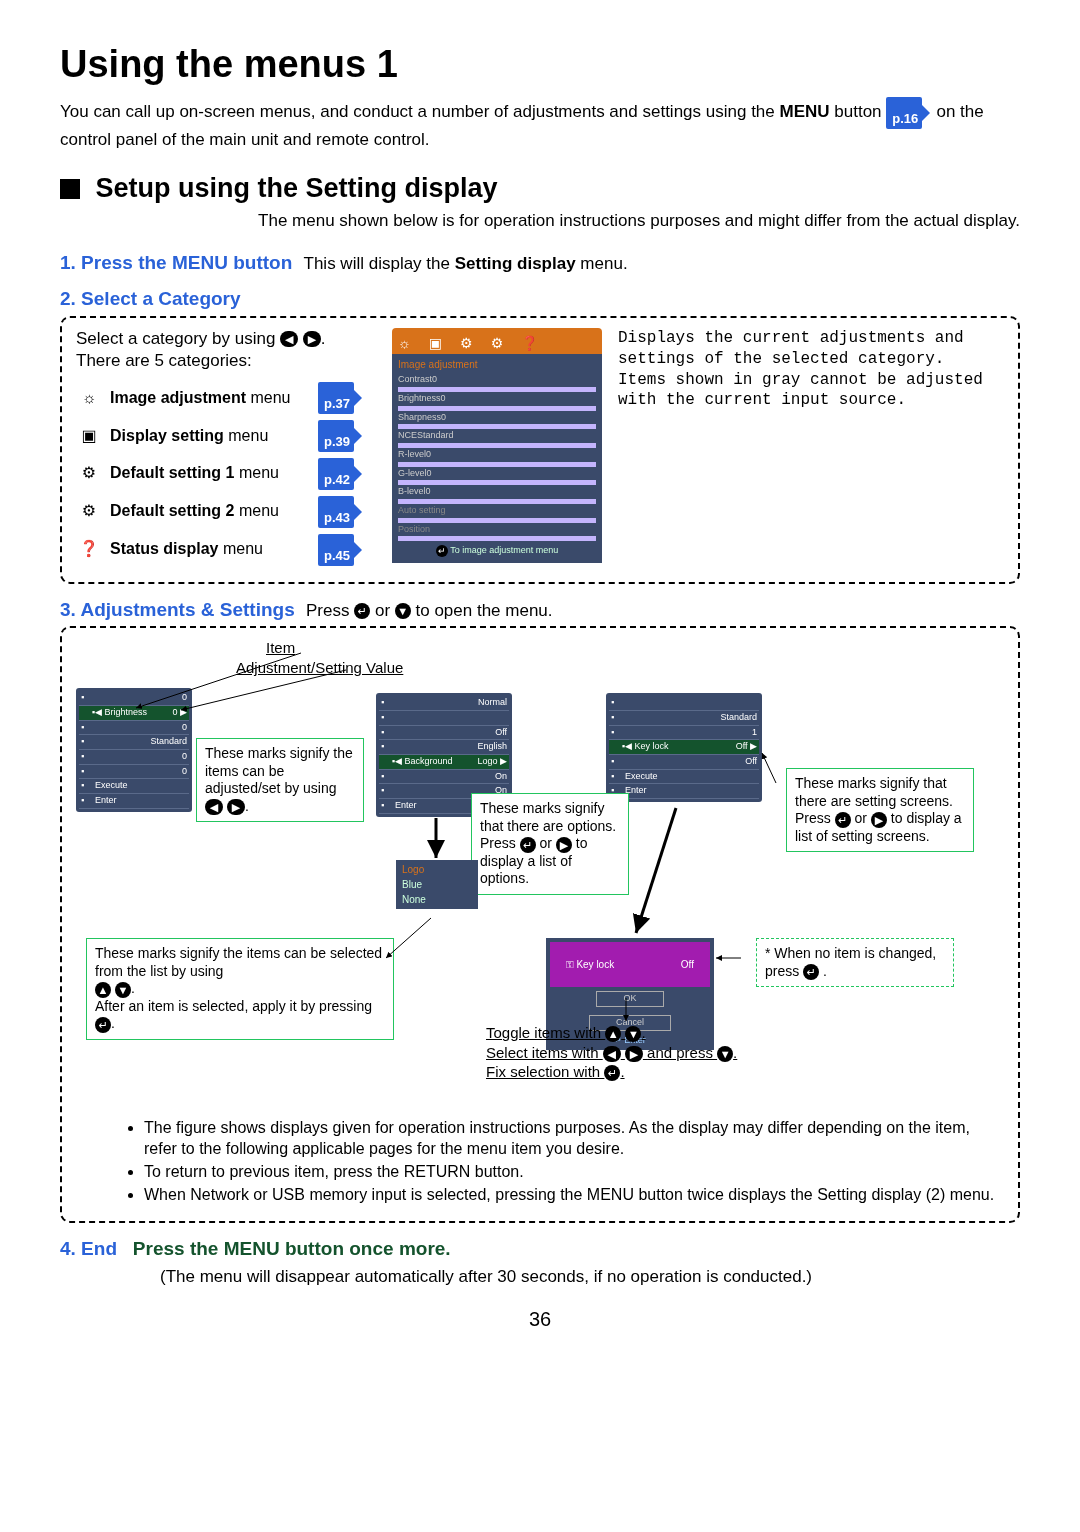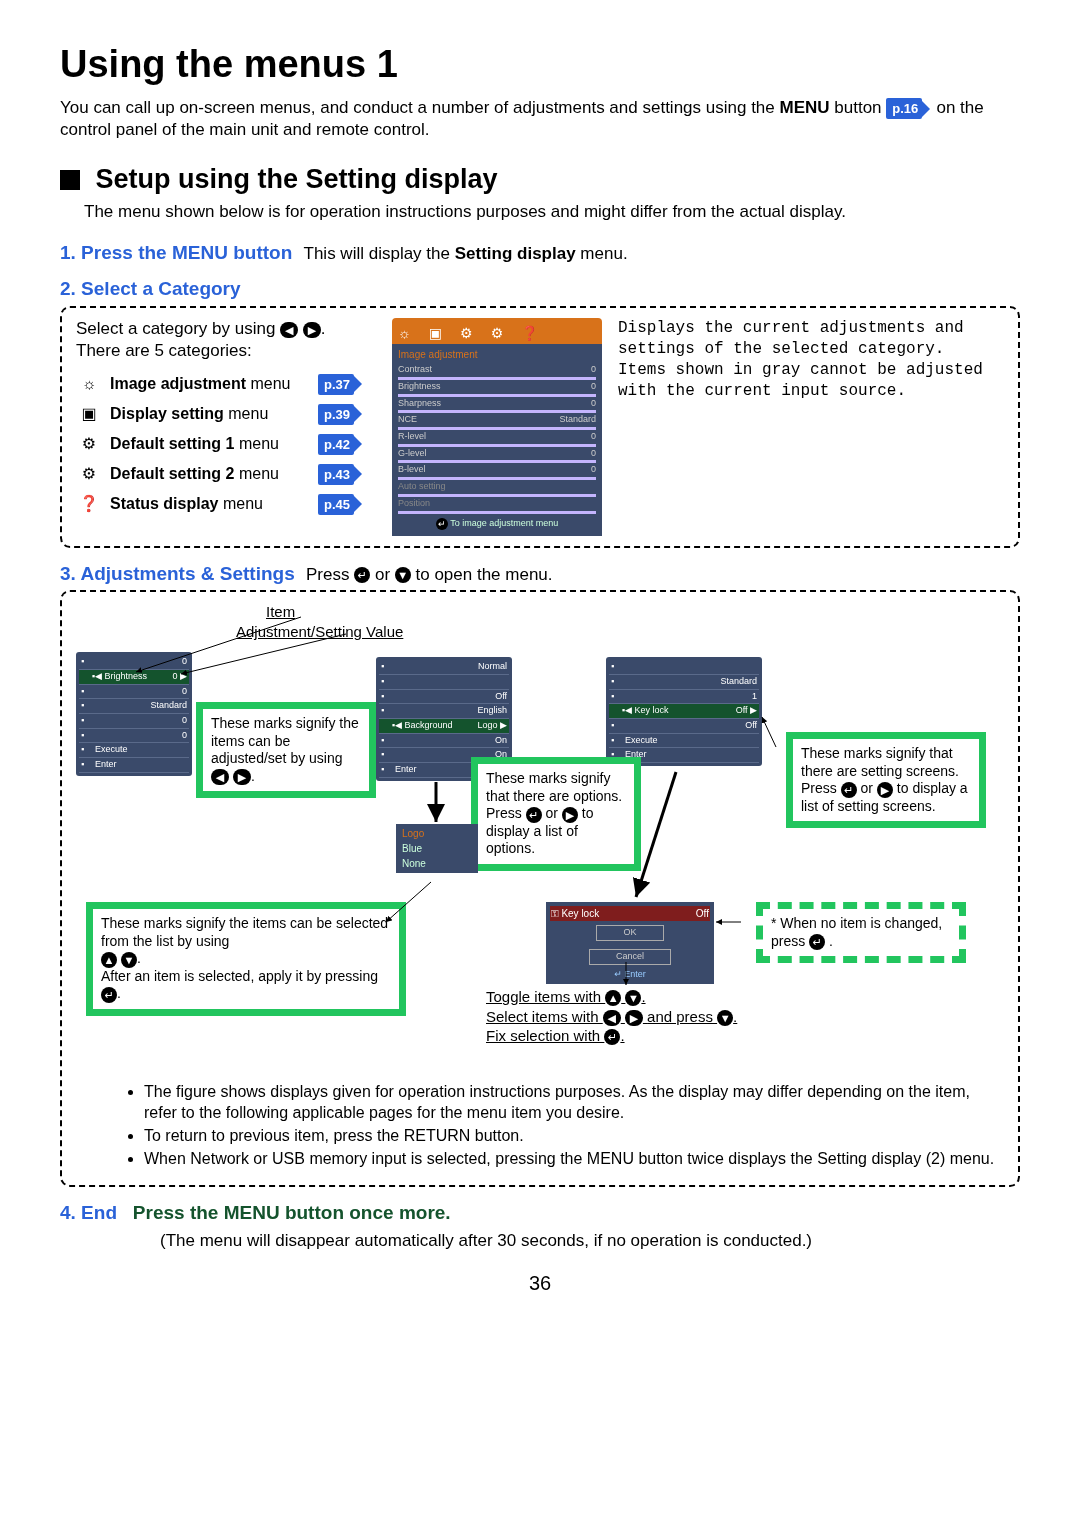--- a/index.html
+++ b/index.html
@@ -17,21 +17,21 @@
     font-weight: bold;
     margin: 0 0 8px 0;
   }
   .intro { margin: 0 0 20px 0; }
   .page-ref {
     display: inline-block;
     background: #2a62d8;
     color: #fff;
     font-weight: bold;
     font-size: 13px;
-    padding: 3px 4px 1px 6px;
+    padding: 14px 4px 1px 6px;
     border-radius: 2px;
     position: relative;
     vertical-align: middle;
   }
   .page-ref::after {
     content: "";
     position: absolute;
     right: -8px; top: 50%;
     transform: translateY(-50%);
     border-left: 8px solid #2a62d8;
@@ -44,21 +44,21 @@
     margin: 14px 0 4px 0;
   }
   h2 .sq {
     display: inline-block;
     width: 20px;
     height: 20px;
     background: #000;
     margin-right: 8px;
     vertical-align: -2px;
   }
-  .sub-intro { margin: 0 0 18px 24px; }
+  .sub-intro { margin: 0 0 18px 24px; text-align: right; }
   .step-head {
     font-size: 19px;
     font-weight: bold;
     color: #2a62d8;
     margin: 12px 0 4px 0;
   }
   .step-head .aside {
     color: #000;
     font-weight: normal;
     font-size: 17px;
@@ -99,22 +99,22 @@
     border-top-left-radius: 4px;
     border-top-right-radius: 4px;
   }
   .osd-tabs span { font-size: 14px; }
   .osd-body {
     background: #3a4a6a;
     padding: 2px 6px 6px 6px;
   }
   .osd-title { color: #d8721a; font-size: 10px; padding: 2px 0; }
   .osd-row {
-    display: flex; justify-content: space-between;
-    border-bottom: 3px solid #c4b5fd;
+    display: flex; 
+    border-bottom: 5px solid #c4b5fd;
     padding: 1px 0;
     color: #ccc;
   }
   .osd-foot { text-align: center; color: #cfd; font-size: 9px; padding-top: 4px; }
   .side-note { flex: 1; font-size: 16px; font-family: Liberation Mono, monospace; }
   .pill {
     display: inline-block;
     background: #000;
     color: #fff;
     border-radius: 10px;
@@ -147,21 +147,21 @@
   }
   .mini-osd .mrow {
     display: flex; justify-content: space-between;
     padding: 1px 2px;
     border-bottom: 1px solid #5a6a8a;
   }
   .mini-osd .mrow.sel { background: #14532d; text-align: right; }
   .mini-osd .mico { width: 14px; display: inline-block; }
   .callout {
     position: absolute;
-    border: 7px solid #22c55e;
+    border: 1px solid #22c55e;
     background: #fff;
     font-size: 14px;
     line-height: 1.25;
     padding: 6px 8px;
   }
   .dropdown-small {
     position: absolute;
     background: #3a4a6a;
     color: #cfd;
     font-size: 10px;
@@ -172,21 +172,21 @@
   .dropdown-small .sel { color: #d8721a; }
   .keylock-popup {
     position: absolute;
     background: #3a4a6a;
     color: #fff;
     font-size: 10px;
     width: 160px;
     padding: 4px;
     text-align: center;
   }
-  .keylock-popup .top { background: #7f1d1d; color: #fff; font-size: 10px; padding: 1px; }
+  .keylock-popup .top { background: #a21caf; color: #fff; font-size: 10px; padding: 16px; }
   .keylock-popup .btns span {
     display: inline-block; border: 1px solid #aaa;
     padding: 1px 26px; margin: 4px 4px; font-size: 9px; color: #ccc;
   }
   .annot { position: absolute; font-size: 15px; text-decoration: underline; }
   .bullets { font-size: 16px; margin: 10px 0 0 14px; }
   .bullets li { margin: 2px 0; list-style: disc; margin-left: 14px; }
   .page-num { text-align: center; font-size: 20px; margin-top: 18px; }
   .osd-row.gray { color: #888; }
   svg.arrowline { position: absolute; pointer-events:none; }

